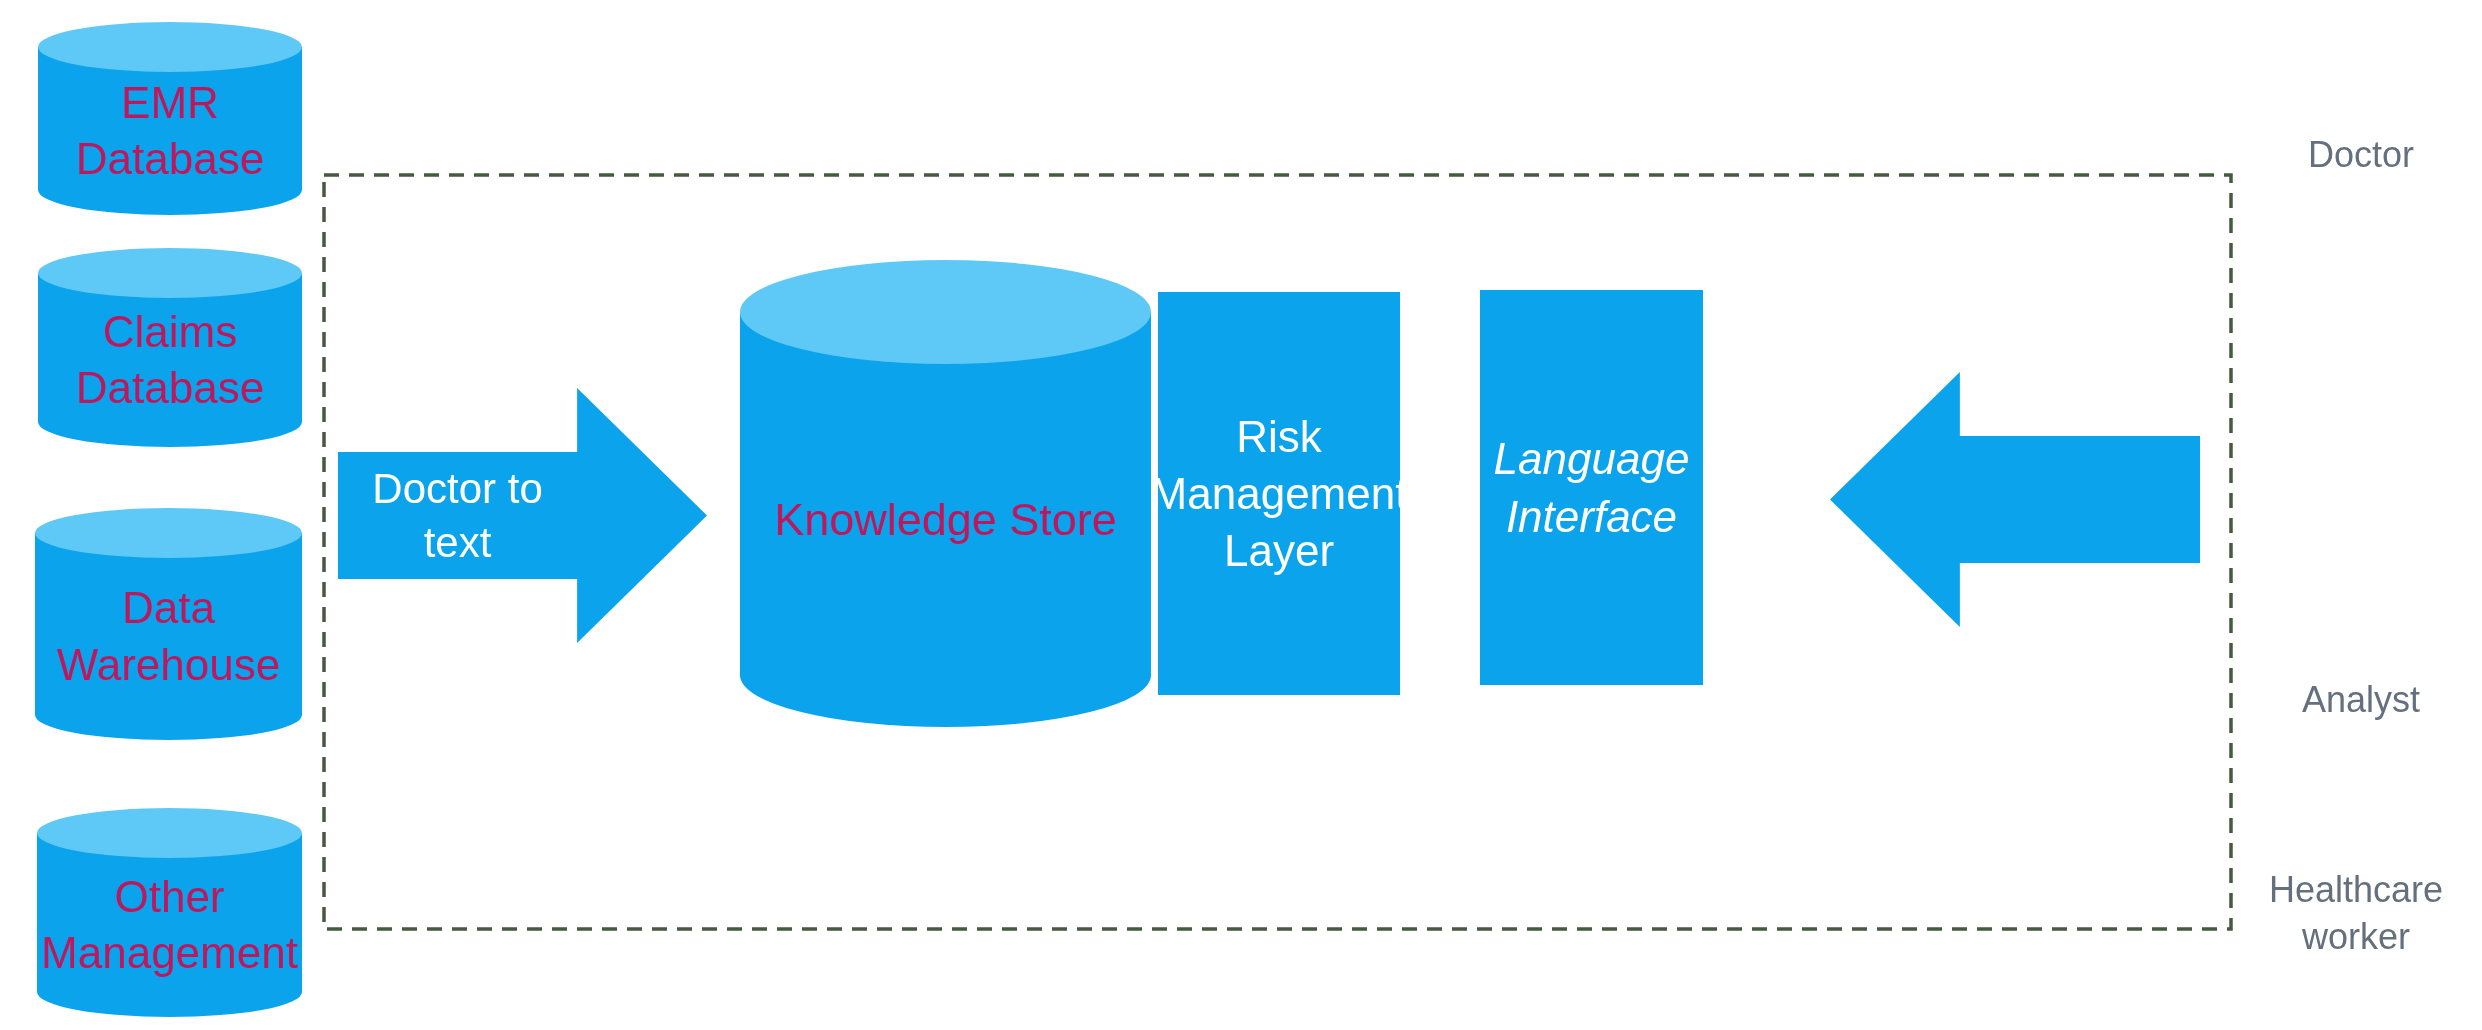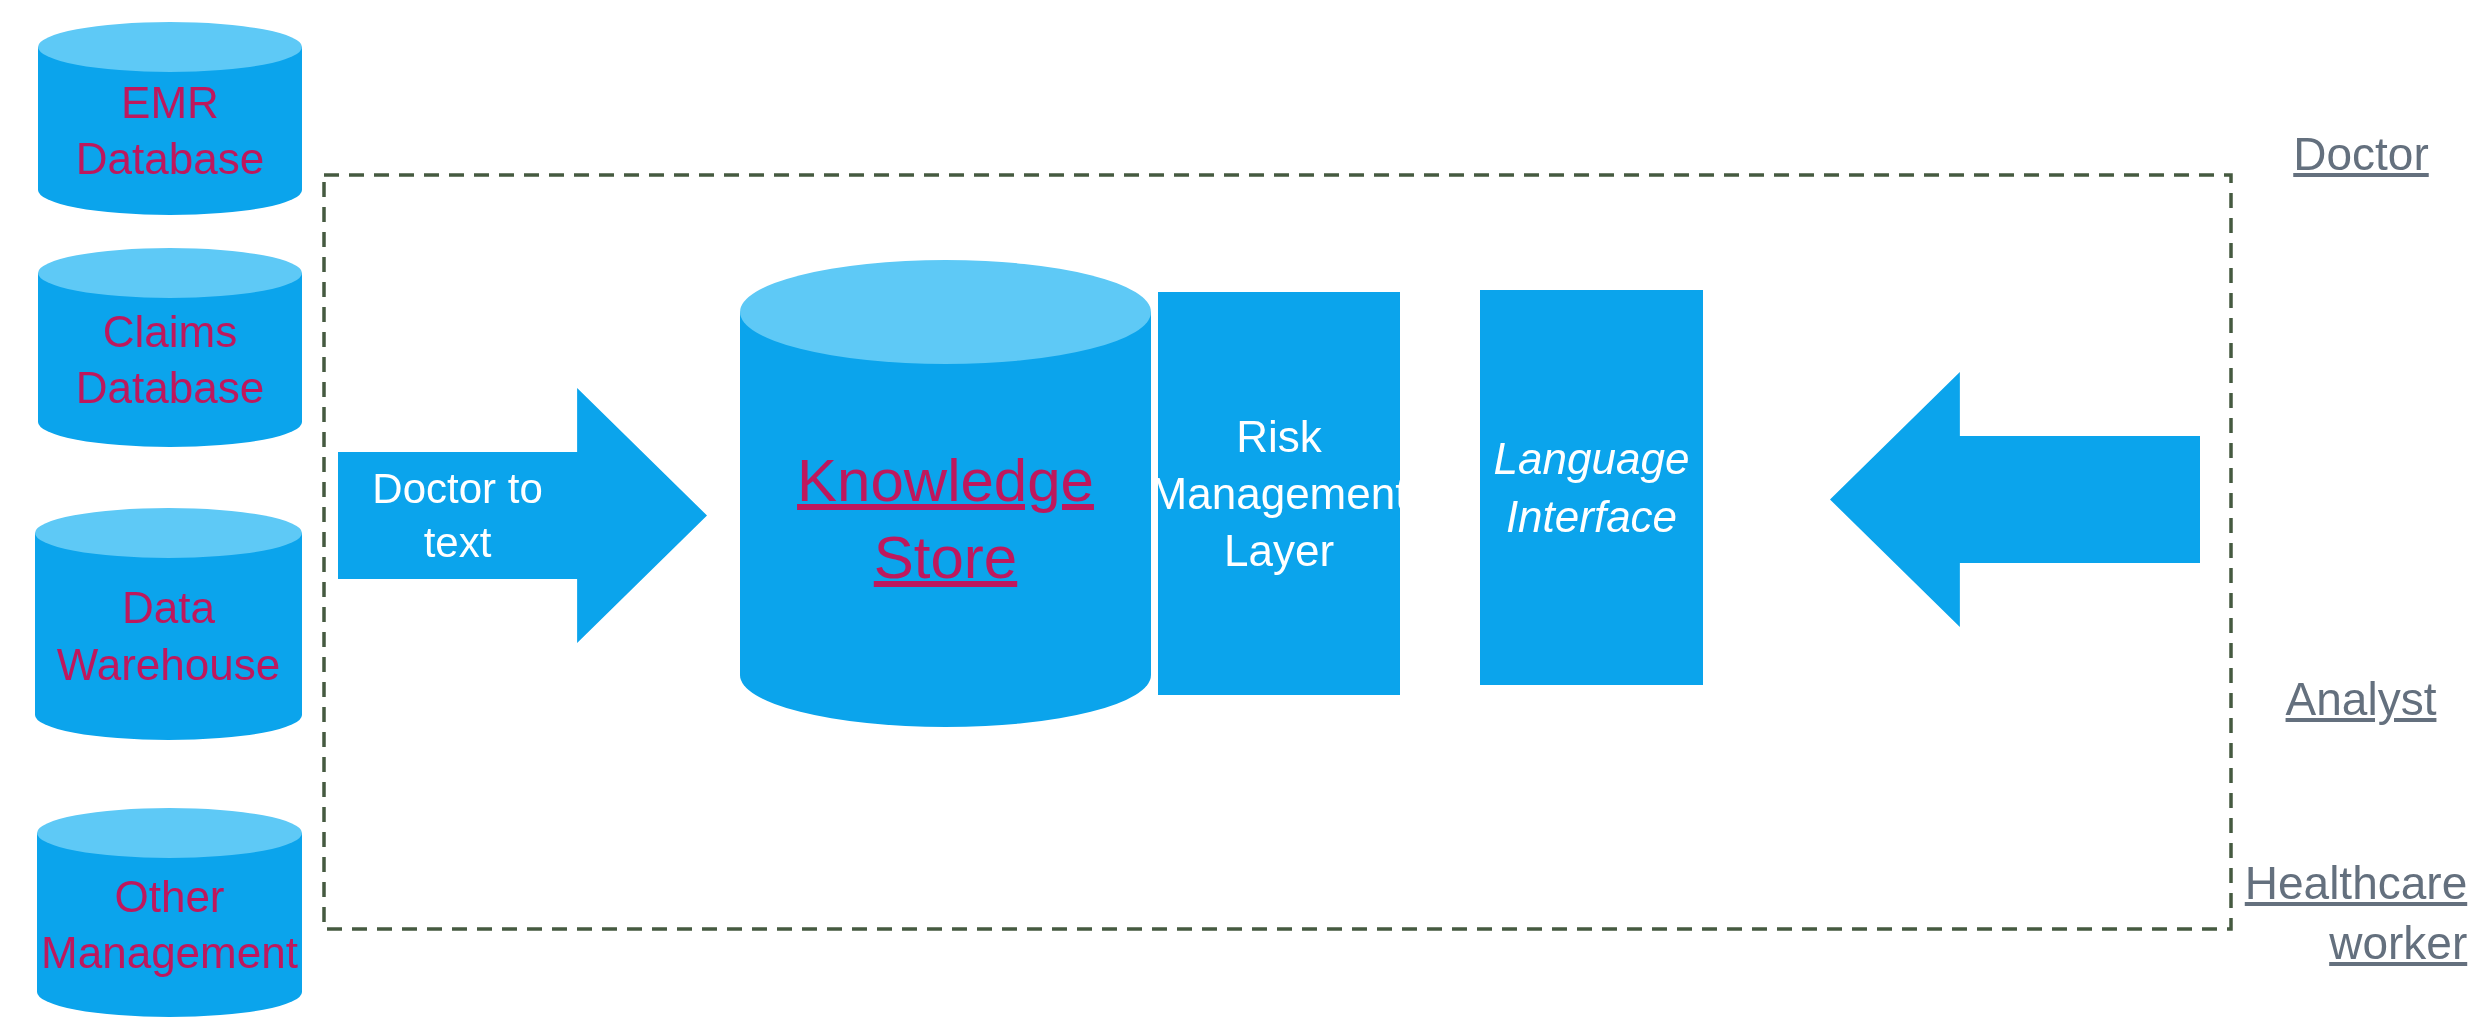--- a/index.html
+++ b/index.html
@@ -30,21 +30,21 @@
   .cyl-sm .cyl-body { top:25px; border-radius:0 0 50% 50% / 0 0 25px 25px; }
   .cyl-sm .cyl-label{ padding-top:25px; font-size:44px; }
   .cyl-emr    { left:38px;  top:22px;  width:264px; height:193px; }
   .cyl-claims { left:38px;  top:248px; width:264px; height:199px; }
   .cyl-dw     { left:35px;  top:508px; width:267px; height:232px; }
   .cyl-other  { left:37px;  top:808px; width:265px; height:209px; }
   
   .cyl-ks { left:740px; top:260px; width:411px; height:467px; }
   .cyl-ks .cyl-top  { height:104px; }
   .cyl-ks .cyl-body { top:52px; border-radius:0 0 50% 50% / 0 0 52px 52px; }
-  .cyl-ks .cyl-label{ padding-top:52px; font-size:60px;text-decoration:underline; }
+  .cyl-ks .cyl-label{ padding-top:52px; font-size:45px; }
 
   
   .arrow { position:absolute; }
   .arrow-shape { position:absolute; inset:0; background:var(--shape-blue,#0ba4ec); }
   .arrow-label {
     position:absolute; top:0; bottom:0; display:flex; align-items:center; justify-content:center;
     text-align:center; color:#ffffff; white-space:pre-line; font-size:42px; line-height:1.28;
   }
   .arrow-convert { left:338px; top:388px; width:369px; height:255px; }
   .arrow-convert .arrow-shape {
@@ -62,22 +62,22 @@
     position:absolute; background:var(--shape-blue,#0ba4ec);
     display:flex; align-items:center; justify-content:center;
     text-align:center; color:#ffffff; white-space:pre-line; font-size:44px; line-height:1.3;
   }
   .pbox-risk { left:1158px; top:292px; width:242px; height:403px; }
   .pbox-lang { left:1480px; top:290px; width:223px; height:395px;font-style:italic; }
 
   
   .actor {
     position:absolute; display:flex; align-items:center; justify-content:center;
-    text-align:right; color:var(--actor-text-gray,#64707e); white-space:pre-line;
-    font-size:46px; line-height:1.3;text-decoration:underline;
+    text-align:center; color:var(--actor-text-gray,#64707e); white-space:pre-line;
+    font-size:36px; line-height:1.3;
   }
   .actor-doctor  { left:2240px; top:127px; width:242px; height:56px; }
   .actor-patient { left:2240px; top:485px; width:242px; height:56px; }
   .actor-analyst { left:2240px; top:672px; width:242px; height:56px; }
   .actor-hcw     { left:2230px; top:856px; width:252px; height:116px; }
 </style>
 </head>
 <body>
 
 <div class="canvas">

